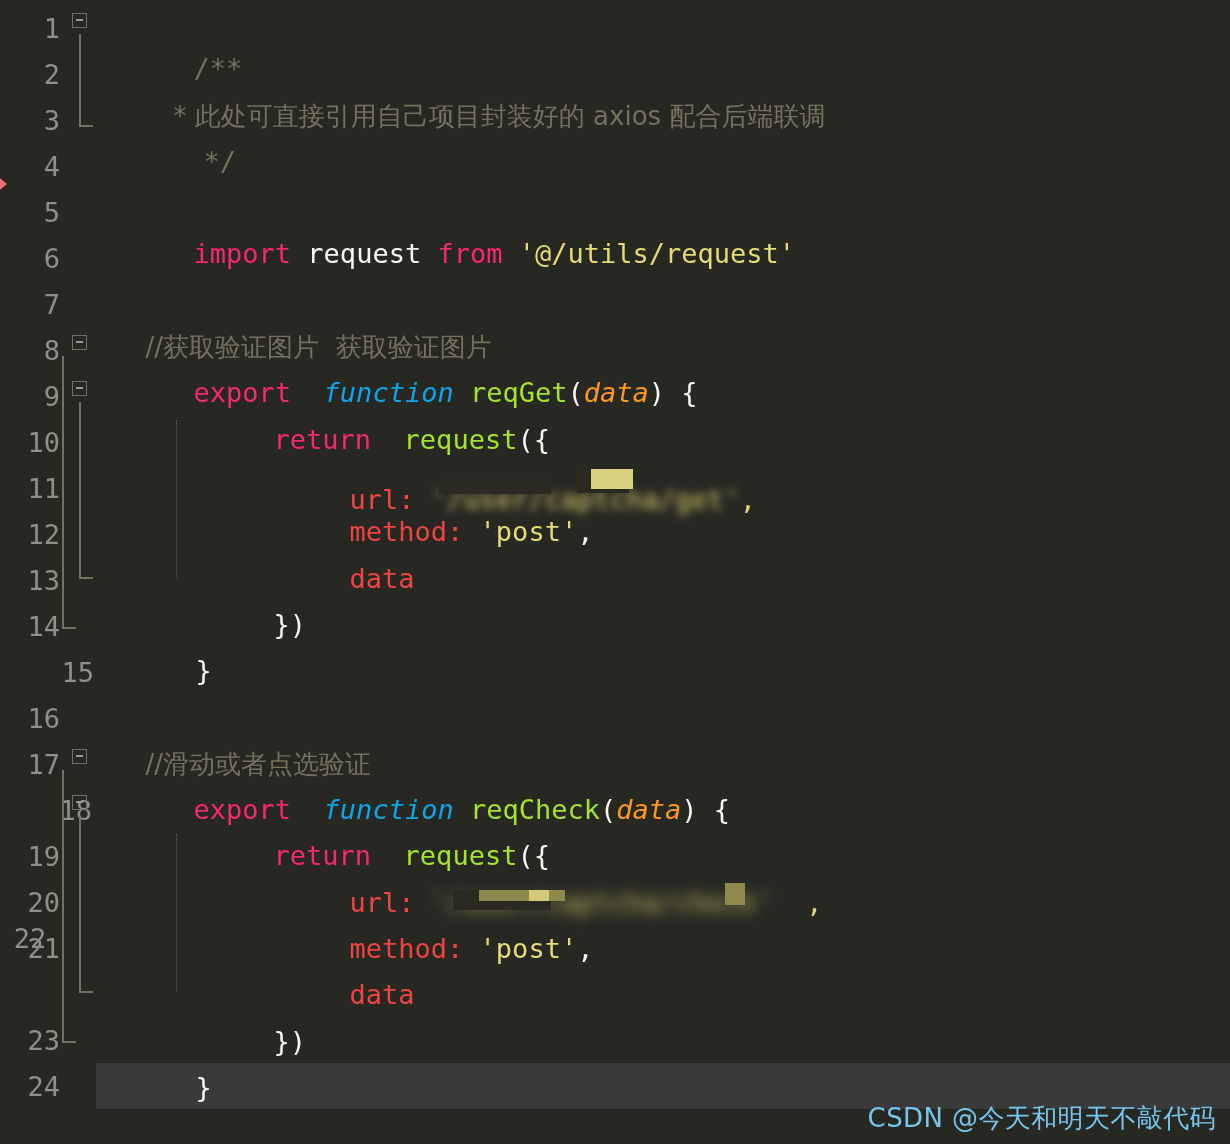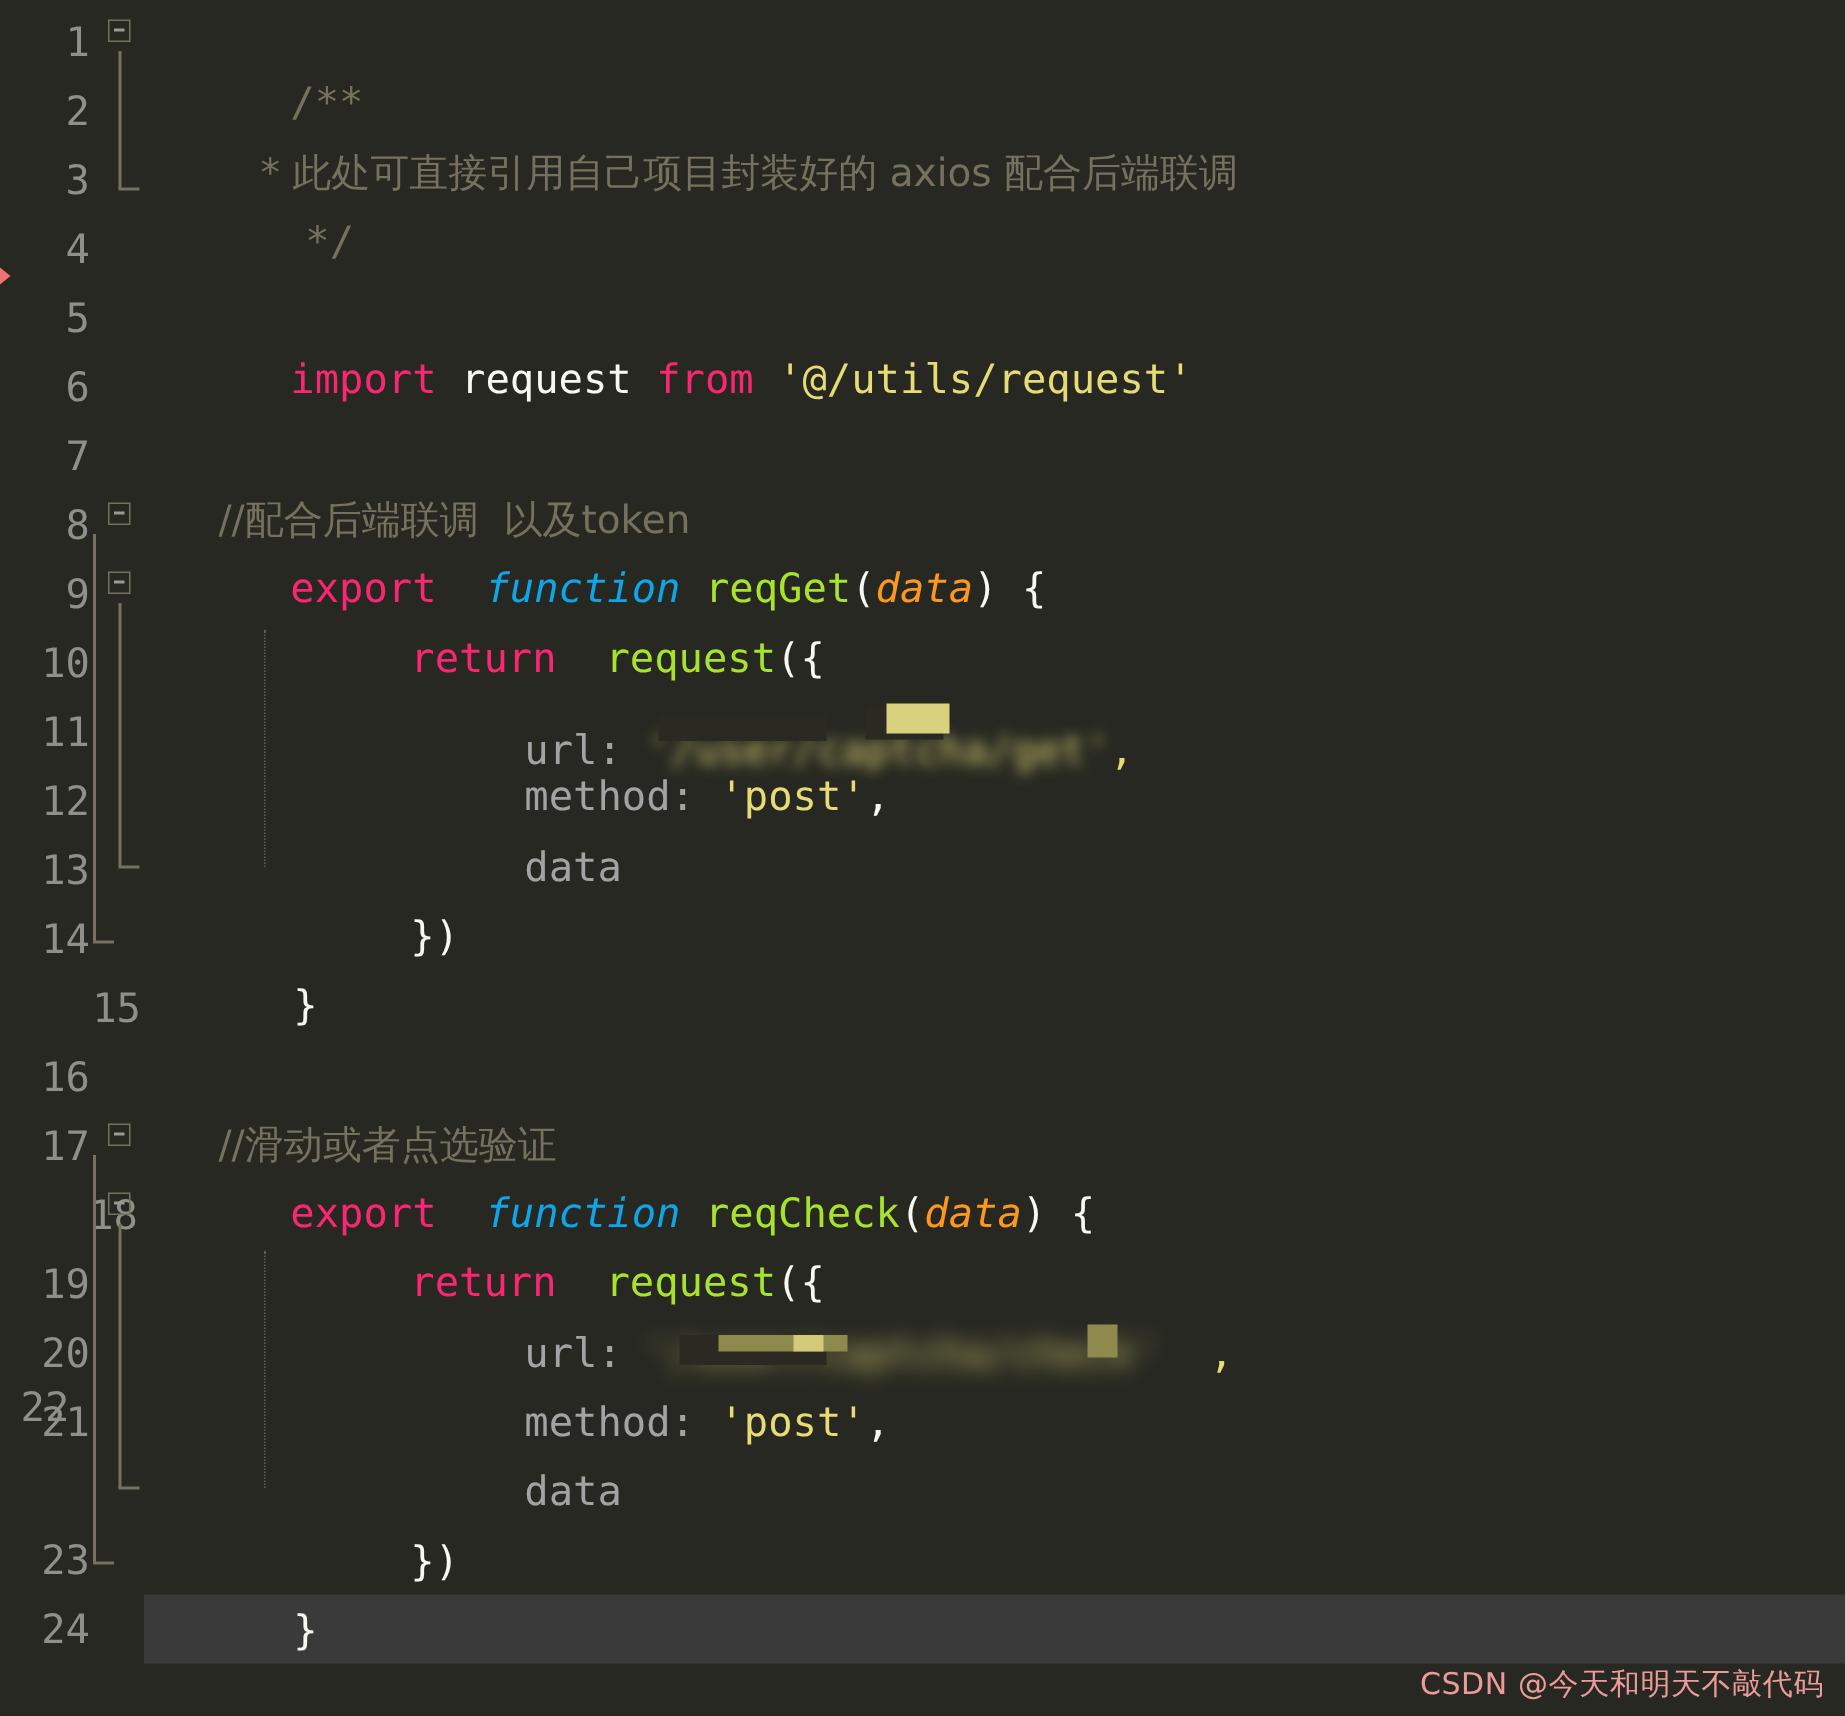--- a/index.html
+++ b/index.html
@@ -111,21 +111,21 @@
   }
 
   
   .t-com   { color: #75715e; }
   .t-kw    { color: #f92672; }
   .t-fn    { color: #a6e22e; }
   .t-type  { color: #0ea5e9; font-style: italic; }
   .t-param { color: #fd971f; font-style: italic; }
   .t-str   { color: #e6db74; }
   .t-plain { color: #f8f8f2; }
-  .t-prop  { color: #a3a3a3; }
+  .t-prop  { color: #ef4444; }
 
   
   .redact-wrap { position: relative; display: inline-block; }
   .redact-blur {
     filter: blur(4.5px);
     opacity: .92;
   }
   .redact-blur-hard {
     filter: blur(7px);
     opacity: .85;
@@ -142,22 +142,22 @@
   .redact-chip-olive {
     position: absolute;
     background: #8e8a4e;
   }
 
   
   .watermark {
     position: absolute;
     right: 14px;
     bottom: 8px;
-    color: #fca5a5;
-    font-size: 20px;
+    color: #7dd3fc;
+    font-size: 26px;
     font-family: "DejaVu Sans", "Liberation Sans", sans-serif;
     letter-spacing: .4px;
     opacity: .92;
     margin-top: 19px;
   }
   .cjk { font-family: "DejaVu Sans", "Liberation Sans", sans-serif; }
 </style>
 </head>
 <body>
 
@@ -233,21 +233,21 @@
 
     <div class="code-line" style="top:138.9px;"></div>
 
     <div class="code-line" style="top:185.2px;">
       <span class="t-kw">import</span><span class="t-plain"> </span><span class="t-plain">request</span><span class="t-plain"> </span><span class="t-kw">from</span><span class="t-plain"> </span><span class="t-str">'@/utils/request'</span>
     </div>
 
     <div class="code-line" style="top:231.5px;"></div>
 
     <div class="code-line cjk" style="top:277.8px; font-size:26px;">
-      <span class="t-com">//配合后端联调  以及token</span>
+      <span class="t-com">//获取验证图片  获取验证图片</span>
     </div>
 
     <div class="code-line" style="top:324.1px;">
       <span class="t-kw">export</span><span>  </span><span class="t-type">function</span><span> </span><span class="t-fn">reqGet</span><span class="t-plain">(</span><span class="t-param">data</span><span class="t-plain">) {</span>
     </div>
 
     <div class="code-line" style="top:370.4px; left:80px;">
       <span class="t-kw">return</span><span>  </span><span class="t-fn">request</span><span class="t-plain">({</span>
     </div>
 

